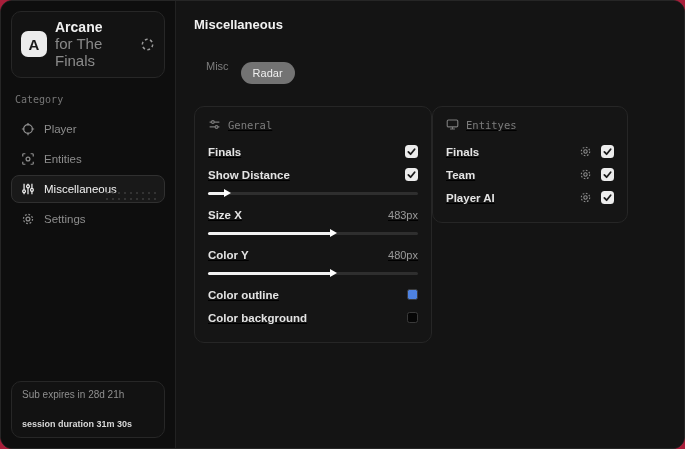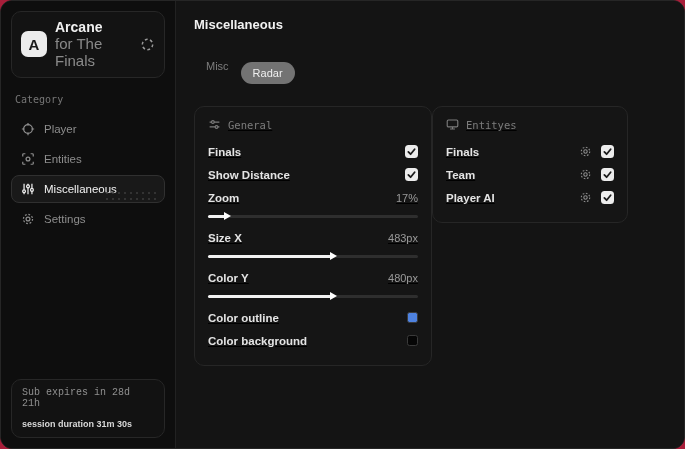--- a/index.html
+++ b/index.html
@@ -70,22 +70,22 @@
     background-size:6px 6px;
     opacity:.8;
   }
   .sub-card {
     position:absolute; left:10px; right:10px; bottom:10px;
     border:1px solid #272727; border-radius:10px;
     background:#121212;
     padding:7px 10px 8px;
   }
   .sub-line1 {
-    font-family:Liberation Mono, monospace;
-    color:#8f8f8f; font-size:10px; margin-bottom:10px;
+    font-family:Liberation Sans, sans-serif;
+    color:#8f8f8f; font-size:10px; margin-bottom:19px;
   }
   .sub-line2 { color:#d8d8d8; font-size:9px; font-weight:bold; }
   
   .main { flex:1; background:#141414; padding:16px 14px 16px 18px; }
   .page-title { color:#f2f2f2; font-size:13px; font-weight:bold; margin-bottom:16px; }
   .tabs { display:flex; align-items:center; margin-bottom:22px; }
   .tab {
     font-size:11px; color:#7d7d7d;
     padding:5px 12px; border-radius:14px; cursor:pointer;
   }
@@ -253,24 +253,20 @@
 
         <div class="row">
           <span class="row-label">Show Distance</span>
           <span class="checkbox">
             <svg viewBox="0 0 10 10" fill="none" stroke="#1c1c1c" stroke-width="2" stroke-linecap="round" stroke-linejoin="round">
                 <polyline points="1.5,5.5 4,8 8.5,2.5"></polyline>
               </svg>
           </span>
         </div>
 
-        <div class="row">
-          <span class="row-label">Zoom</span>
-          <span class="row-value">17%</span>
-        </div>
         <div class="slider">
           <div class="track"></div>
           <div class="fill" style="width: 8.5%;"></div>
           <div class="thumb" style="left: 8.5%;"></div>
         </div>
 
         <div class="row">
           <span class="row-label">Size X</span>
           <span class="row-value">483px</span>
         </div>

